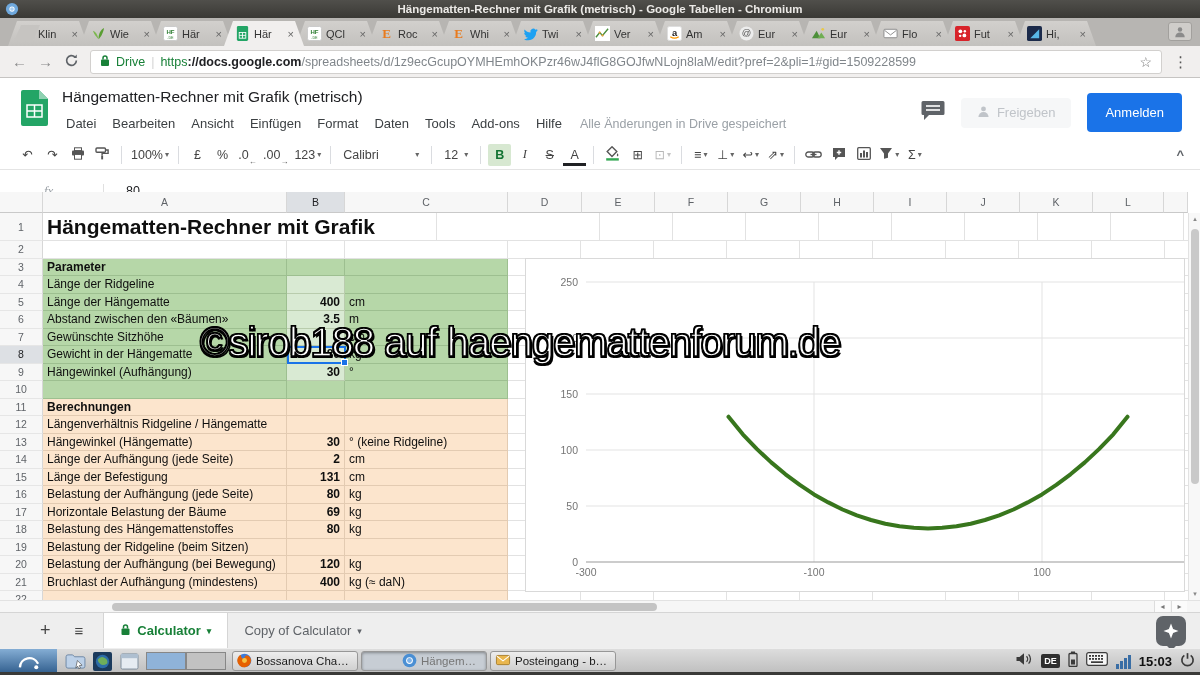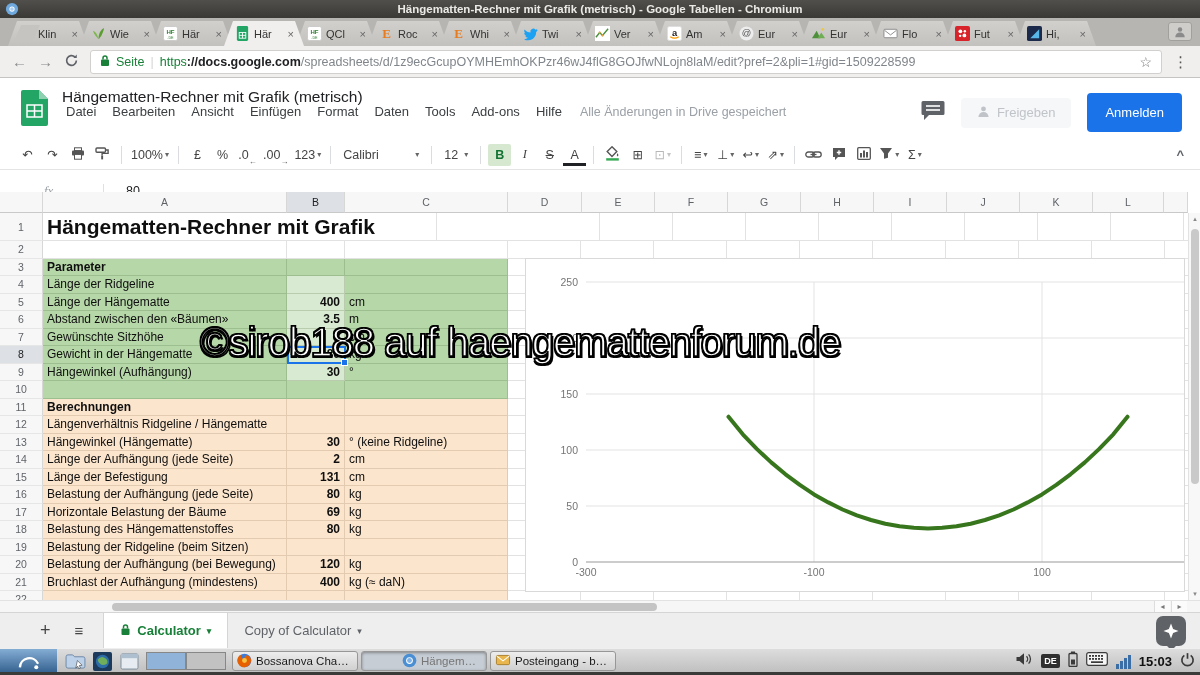--- a/index.html
+++ b/index.html
@@ -37,21 +37,21 @@
   .u-scheme{color:#188038;}
   .u-host{color:#202124;font-weight:bold;}
   .u-path{color:#80868b;}
   .star{color:#757575;font-size:14px;}
   .dots{font-size:15px;color:#555;}
 
   
   .gsheader{position:absolute;top:78px;left:0;right:0;height:62px;background:#fff;}
   .gslogo{position:absolute;left:21px;top:12px;}
   .doc-title{position:absolute;left:62px;top:10px;font-size:15.5px;color:#202124;}
-  .menubar{position:absolute;left:58px;top:24px;display:flex;align-items:center;font-size:13px;color:#3c4043;text-align:center;}
+  .menubar{position:absolute;left:58px;top:36px;display:flex;align-items:center;font-size:13px;color:#3c4043;text-align:center;}
   .mi{padding:2px 8px;}
   .savestatus{color:#9aa0a6;font-size:12.5px;margin-left:10px;}
   .hdr-right{position:absolute;right:18px;top:15px;display:flex;align-items:center;gap:16px;}
   .btn-share{display:flex;align-items:flex-start;gap:7px;background:#f6f7f8;color:#c0c4c9;
     font-size:13px;padding:7px 16px;border-radius:4px;}
   .btn-signin{background:#1a73e8;color:#fff;font-size:13px;font-weight:500;padding:12px 18px;border-radius:4px;}
 
   
   .gstoolbar{position:absolute;top:140px;left:0;right:0;height:30px;background:#fff;
     border-bottom:1px solid #e4e4e4;display:flex;align-items:center;padding-left:16px;gap:2px;}
@@ -351,21 +351,21 @@
     <span class="navbtn">→</span>
     <span class="navbtn" id="reload-slot"><svg width="15" height="15" viewBox="0 0 16 16">
           <path d="M13.2 8 a5.2 5.2 0 1 1-1.6-3.8" stroke="#5f6368" stroke-width="1.8" fill="none"></path>
           <path d="M13.6 1.6 v3.6 h-3.6 Z" fill="#5f6368"></path>
         </svg></span>
     <div class="urlbox">
       <span id="lock-slot"><svg width="10" height="13" viewBox="0 0 10 13">
             <rect x="1" y="5.5" width="8" height="6.5" rx="1" fill="#188038"></rect>
             <path d="M3 5.5 V4 a2 2 0 0 1 4 0 v1.5" fill="none" stroke="#188038" stroke-width="1.5"></path>
           </svg></span>
-      <span class="sicher">Seite</span>
+      <span class="sicher">Drive</span>
       <span class="urlsep">|</span>
       <span class="url"><span class="u-scheme">https</span><span class="u-host">://docs.google.com</span><span class="u-path">/spreadsheets/d/1z9ecGcupOYMHEmhOKPzr46wJ4flG8GOJfwNLojn8laM/edit?pref=2&amp;pli=1#gid=1509228599</span></span>
       <span class="star">☆</span>
     </div>
     <span class="dots">⋮</span>
   </div>
 
   <div class="gsheader">
     <span class="gslogo"><svg width="27" height="36" viewBox="0 0 27 36">
           <path d="M2 0 h16 l9 9 v25 a2 2 0 0 1-2 2 H2 a2 2 0 0 1-2-2 V2 a2 2 0 0 1 2-2 Z" fill="#23a566"></path>

